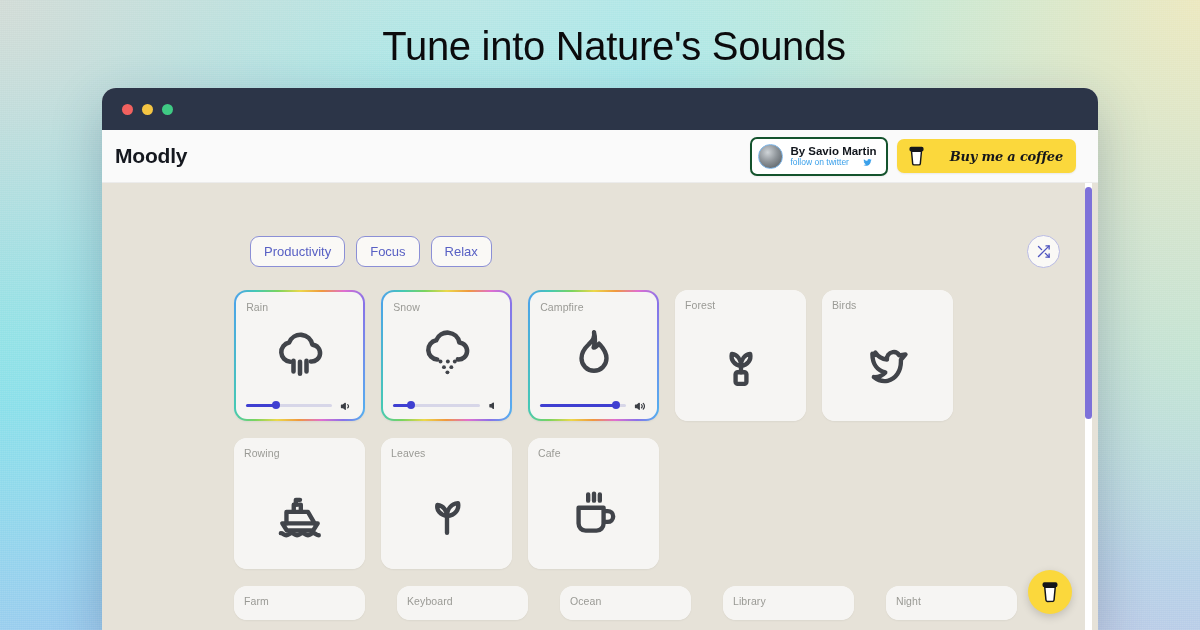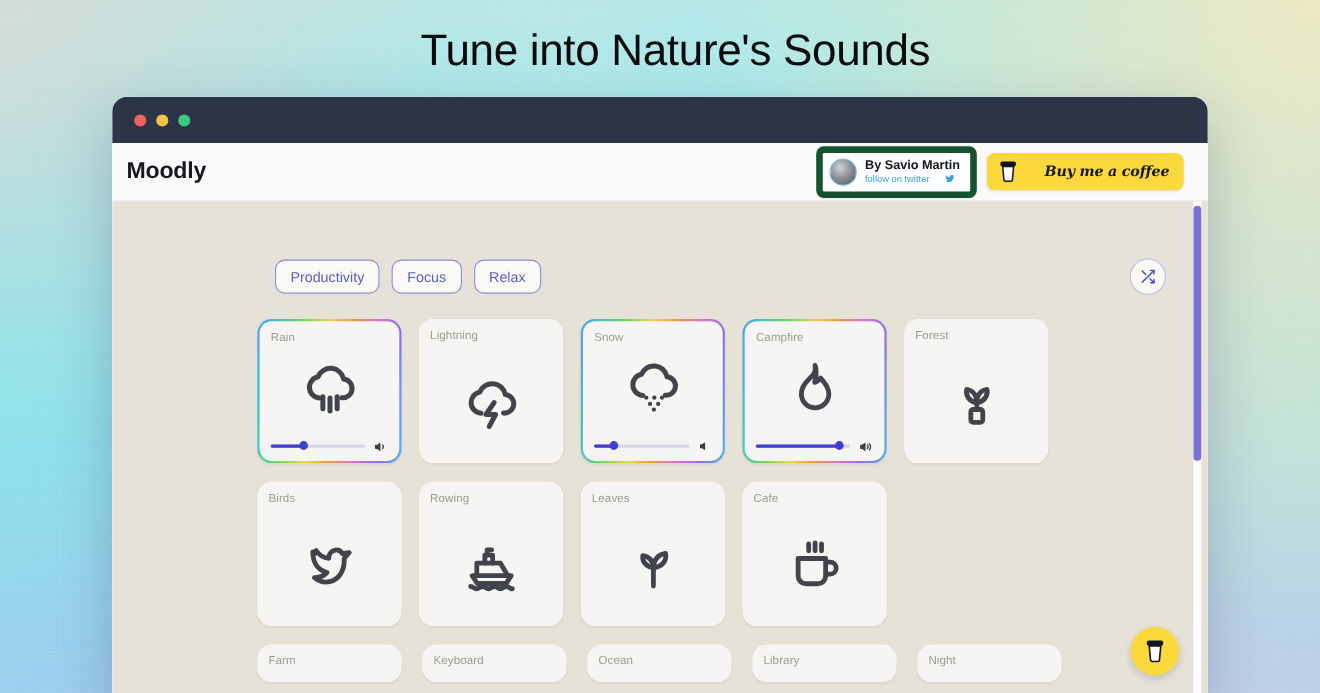--- a/index.html
+++ b/index.html
@@ -67,21 +67,21 @@
     padding: 0 22px 0 13px;
     border-bottom: 1px solid #ececec;
   }
   #brand {
     font-size: 21px; font-weight: 700; color: #15181f; letter-spacing: -0.2px;
   }
   #appbar-right { margin-left: auto; display: flex; align-items: center; gap: 9px; }
 
   #author-chip {
     display: flex; align-items: center; gap: 7px;
-    background: #fff; border: 6px solid #14532d; border-radius: 7px;
+    background: #fff; border: 2px solid #14532d; border-radius: 7px;
     padding: 5px 9px 5px 6px;
     box-shadow: 0 1px 2px rgba(0,0,0,.05);
   }
   #avatar {
     width: 25px; height: 25px; border-radius: 50%;
     border: 1.5px solid #7fb6e8;
     background: radial-gradient(circle at 38% 32%, #cfd4d8 0%, #8e9499 45%, #4d5358 100%);
     flex: none;
   }
   #author-text { display: flex; flex-direction: column; line-height: 1.15; }
@@ -168,21 +168,21 @@
   }
   .slider { position: relative; flex: 1; height: 3px; border-radius: 2px; background: #d7d6e8; }
   .slider-fill { position: absolute; left: 0; top: 0; height: 3px; border-radius: 2px; background: #3f3fd1; }
   .slider-thumb {
     position: absolute; top: 50%; width: 8px; height: 8px; border-radius: 50%;
     background: #3f3fd1; transform: translate(-50%,-50%);
   }
   .vol-icon { color: #3c3f45; flex: none; display: flex; }
 
   
-  #row3-peek { display: grid; grid-template-columns: repeat(5, 131px); gap: 19px; padding: 17px 0 0 132px; }
+  #row3-peek { display: grid; grid-template-columns: repeat(5, 131px); gap: 32px; padding: 17px 0 0 132px; }
   .card.peek { height: 34px; }
 
   
   #fab {
     position: absolute; right: 26px; bottom: 16px;
     width: 44px; height: 44px; border-radius: 50%;
     background: #fbd83c; display: flex; align-items: center; justify-content: center;
     box-shadow: 0 3px 8px rgba(0,0,0,.16);
     cursor: pointer;
   }
@@ -274,31 +274,20 @@
                 <div class="slider">
                   <div class="slider-fill" style="width:35%"></div>
                   <div class="slider-thumb" style="left:35%"></div>
                 </div>
                 <span class="vol-icon">
                   <svg viewBox="0 0 24 24" width="15" height="15" fill="none" stroke="currentColor" stroke-width="2" stroke-linecap="round" stroke-linejoin="round">
                     <path d="M10 8.5 6.6 11.2H4v4h2.6L10 18z" fill="currentColor"></path>
                     <path d="M14 10.6a3.2 3.2 0 0 1 0 5"></path>
                   </svg>
                 </span>
-              </div>
-            </div>
-          </div>
-          <div class="card">
-            <div class="card-inner">
-              <div class="card-label">Lightning</div>
-              <div class="card-icon">
-                <svg viewBox="0 0 24 24" width="52" height="52" fill="none" stroke="currentColor" stroke-width="2.1" stroke-linecap="round" stroke-linejoin="round">
-                  <path d="M7.5 16.5A4.5 4.5 0 0 1 7 7.6a5.6 5.6 0 0 1 10.7 1 3.9 3.9 0 0 1-.7 7.8"></path>
-                  <path d="M13 12l-3.4 5h4l-2.6 5"></path>
-                </svg>
               </div>
             </div>
           </div>
           <div class="card active">
             <div class="card-inner">
               <div class="card-label">Snow</div>
               <div class="card-icon">
                 <svg viewBox="0 0 24 24" width="52" height="52" fill="none" stroke="currentColor" stroke-width="2.1" stroke-linecap="round" stroke-linejoin="round">
                   <path d="M7.5 15.5A4.5 4.5 0 0 1 7 6.6a5.6 5.6 0 0 1 10.7 1 3.9 3.9 0 0 1-.7 7.8"></path>
                   <circle cx="9" cy="16.4" r=".9" fill="currentColor" stroke="none"></circle>

